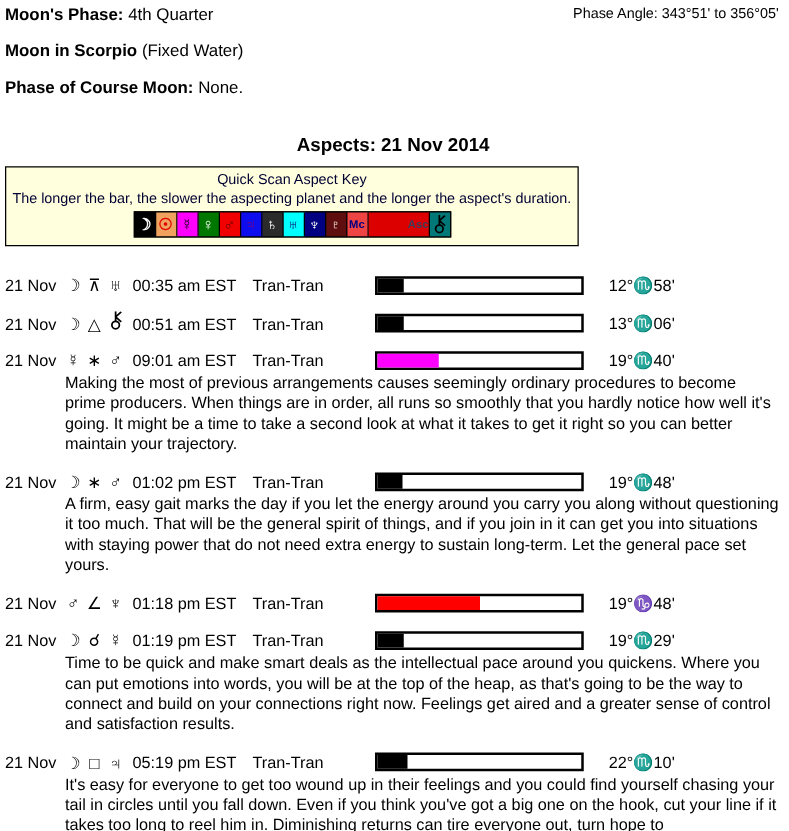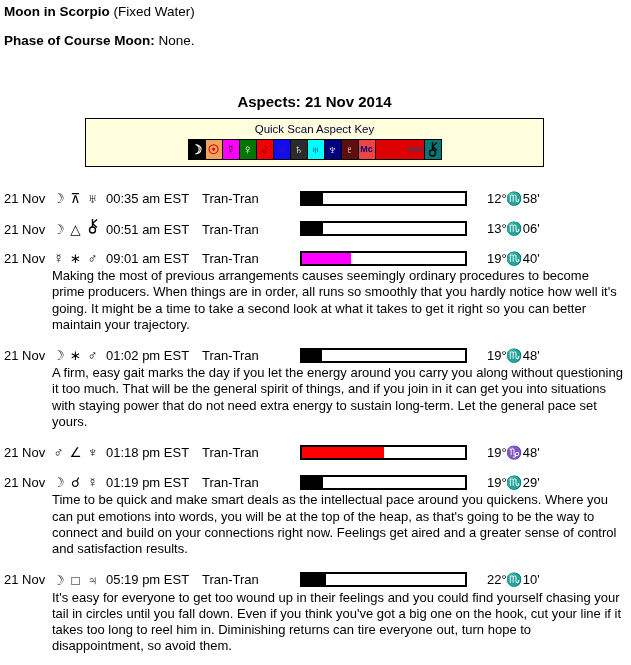--- a/index.html
+++ b/index.html
@@ -4,23 +4,23 @@
 <style>
   html,body{margin:0;padding:0;background:#fff;}
   body{
     width:631px;height:665px;overflow:hidden;box-sizing:border-box;
     padding:4px 0 0 4px;
     font-family:"Liberation Sans",sans-serif;font-size:13px;color:#000;
   }
   .b{font-weight:bold;}
   .hdr-line{position:relative;height:16px;margin-bottom:13px;font-size:13.5px;}
   .phase-angle{position:absolute;right:8px;top:1px;font-size:11.5px;}
-  .page-title{width:459px;margin:44px 0 8px 81px;text-align:center;font-weight:bold;font-size:15px;}
+  .page-title{width:459px;margin:30px 0 8px 81px;text-align:center;font-weight:bold;font-size:15px;}
   .keybox{
-    width:459px;margin-left:81px;box-sizing:border-box;
+    width:459px;box-sizing:border-box;
     background:#FFFFDE;border:1px solid #000;
     text-align:center;padding:4px 2px 6px;color:#000033;font-size:11.5px;
   }
   .keybox-subtitle{margin-top:3px;}
   .icon-strip{display:inline-flex;border:1px solid #000;margin-top:4px;background:#000;}
   .key-icon{
     width:16px;height:19px;display:inline-flex;align-items:center;justify-content:center;
     font-size:13px;font-weight:bold;border-right:1px solid #000;box-sizing:content-box;line-height:1;
   }
   .key-icon:last-child{border-right:none;}
@@ -37,33 +37,42 @@
   .a-bar{width:163px;height:11px;flex:none;border:2px solid #000;background:#fff;display:block;}
   .a-fill{display:block;height:100%;width:0;}
   .a-degree{margin-left:20px;white-space:nowrap;text-align:center;}
   .aspect-text{margin:2px 0 0 48px;width:572px;line-height:16.3px;}
 </style>
 </head>
 <body>
 
 <div class="hdr">
   <div class="hdr-line">
+    <span class="b">Moon's Phase:</span>
+    <span>4th Quarter</span>
+    <span class="phase-angle">
+      <span>Phase Angle:</span>
+      <span>343°51' to 356°05'</span>
+    </span>
+  </div>
+  <div class="hdr-line">
     <span class="b">Moon in Scorpio</span>
     <span>(Fixed Water)</span>
   </div>
   <div class="hdr-line">
     <span class="b">Phase of Course Moon:</span>
     <span>None.</span>
   </div>
 </div>
 
 <div class="page-title">Aspects: 21 Nov 2014</div>
 
 <div class="keybox">
   <div class="keybox-title">Quick Scan Aspect Key</div>
+  <div class="keybox-subtitle">The longer the bar, the slower the aspecting planet and the longer the aspect's duration.</div>
   <div><span class="icon-strip" id="icon-strip">
         <span class="key-icon" style="background: rgb(0, 0, 0); color: rgb(255, 255, 255);">☽</span>
         <span class="key-icon" style="background: rgb(240, 163, 94); color: rgb(224, 0, 0);">☉</span>
         <span class="key-icon" style="background: rgb(255, 0, 255); color: rgb(0, 0, 0);">☿</span>
         <span class="key-icon" style="background: rgb(0, 120, 0); color: rgb(255, 255, 255);">♀</span>
         <span class="key-icon" style="background: rgb(240, 0, 0); color: rgb(110, 0, 0);">♂</span>
         <span class="key-icon" style="background: rgb(13, 13, 238); color: rgb(128, 0, 128);">♃</span>
         <span class="key-icon" style="background: rgb(43, 43, 43); color: rgb(255, 255, 255);">♄</span>
         <span class="key-icon" style="background: rgb(0, 255, 255); color: rgb(0, 0, 102);">♅</span>
         <span class="key-icon" style="background: rgb(0, 0, 128); color: rgb(255, 255, 255);">♆</span>

